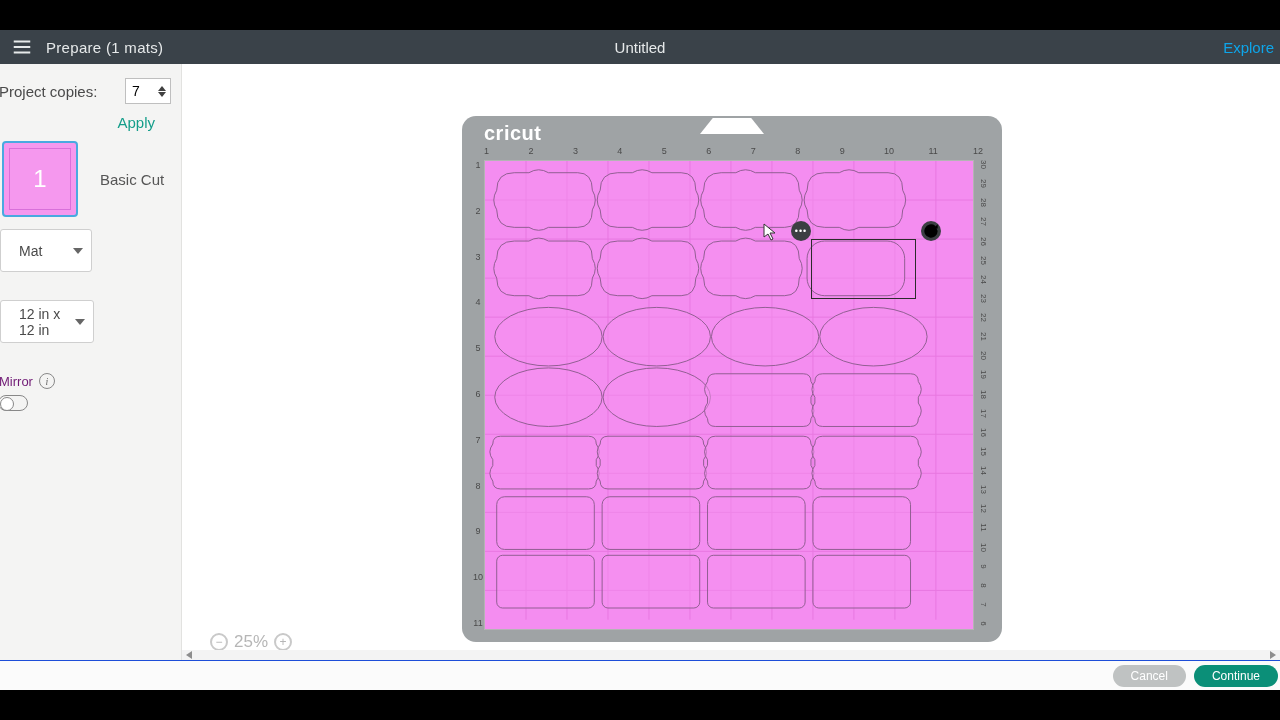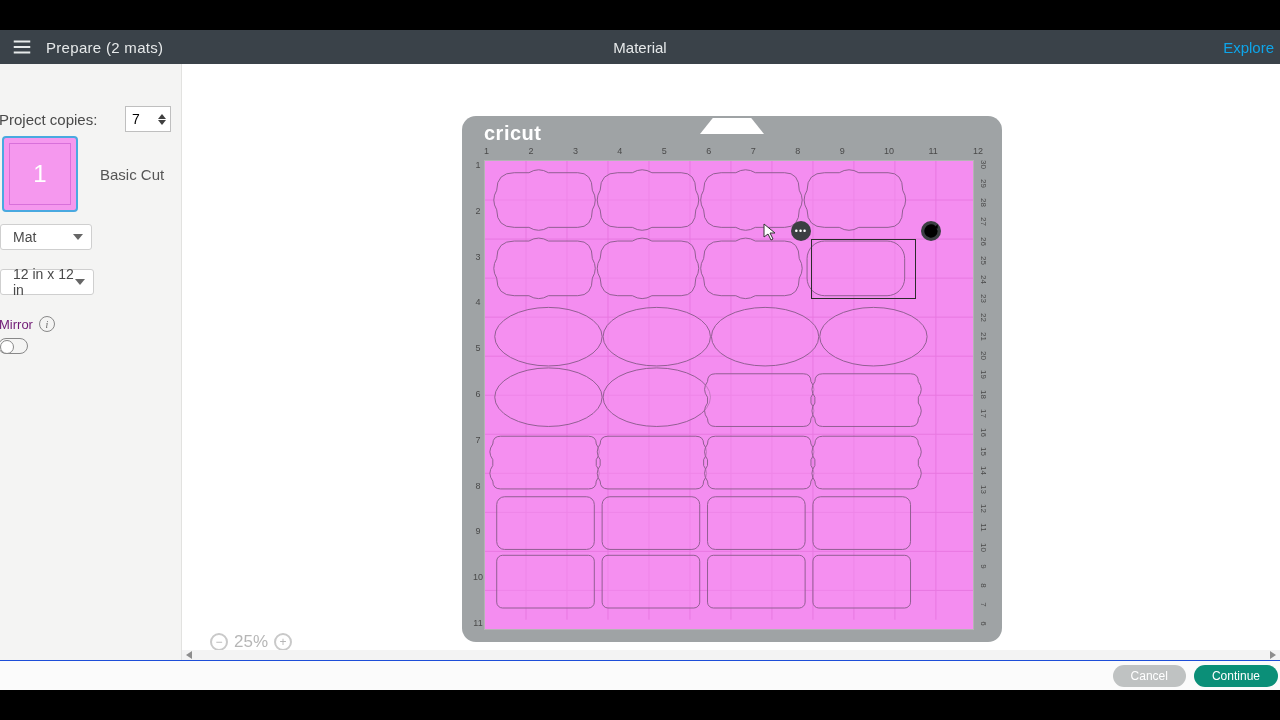--- a/index.html
+++ b/index.html
@@ -16,37 +16,37 @@
   .hamburger { width: 44px; display:flex; align-items:center; justify-content:center; cursor:pointer; }
   .hamburger svg { width: 22px; height: 22px; fill: none; stroke:#e6e9ea; stroke-width:2; }
   .title-prepare { margin-left: 2px; letter-spacing: .3px; }
   .title-center { position:absolute; left:50%; transform:translateX(-50%); }
   .title-right { position:absolute; right:6px; color:#0ea5e9; }
 
   .app-body { display:flex; height: 596px; width:100%; }
 
   
   .sidebar { width: 182px; background:#f4f4f3; border-right:1px solid #e2e2e0; display:flex; flex-direction:column; font-size:14px; color:#4a4a4a; }
-  .sb-top { padding:14px 10px 0 0;margin-top:28px; }
+  .sb-top { padding:14px 10px 0 0; }
   .sb-row { display:flex; align-items:center; }
   .pc-label { flex:1; padding-left:0; margin-left:-1px; font-size:15px; }
   .stepper { width: 46px; height:26px; border:1px solid #bfbfbf; background:#fff; display:flex; align-items:center; position:relative; }
   .stepper input { width:28px; border:none; outline:none; font-size:14px; padding-left:6px; background:transparent; }
   .stepper .arrows { position:absolute; right:4px; display:flex; flex-direction:column; gap:1px; }
   .stepper .arrows span { width:0;height:0;border-left:4px solid transparent;border-right:4px solid transparent; cursor:pointer;}
   .stepper .up { border-bottom:5px solid #404040;}
   .stepper .dn { border-top:5px solid #404040;}
   .apply { text-align:right; padding:10px 16px 6px 0; color:#149e8a; font-size:15px; cursor:pointer;}
   .mat-thumb-row { display:flex; align-items:center; gap:22px; padding:4px 0 12px 2px;}
   .mat-thumb { width:76px; height:76px; border:2px solid #49a9e0; background:#f598ee; border-radius:4px; position:relative; display:flex; align-items:center; justify-content:center;}
   .mat-thumb .brd { position:absolute; inset:5px; border:1px solid #d870da; }
   .mat-thumb-num { color:#fff; font-size:24px; font-weight:300;}
   .mat-name { font-size:15px; color:#555; }
   .sb-section-label { font-size:12px; color:#757575; padding:4px 0 4px 0; margin-left:-1px;}
-  .dropdown { width:92px; height:26px; border:1px solid #cfcfcf; background:#fff; border-radius:3px; display:flex; align-items:center; padding:0 12px; font-size:14px; color:#4a4a4a; position:relative; cursor:pointer; margin-bottom:19px;}
+  .dropdown { width:92px; height:43px; border:1px solid #cfcfcf; background:#fff; border-radius:3px; display:flex; align-items:center; padding:0 18px; font-size:14px; color:#4a4a4a; position:relative; cursor:pointer; margin-bottom:28px;}
   .dropdown .chev { position:absolute; right:8px; width:0;height:0;border-left:5px solid transparent;border-right:5px solid transparent;border-top:6px solid #666;}
   .mirror-row { display:flex; align-items:center; gap:6px; margin-top:2px; margin-left:-1px;}
   .info-icon { width:16px;height:16px;border:1px solid #888;border-radius:50%; display:flex;align-items:center;justify-content:center;font-size:10px; font-style:italic; color:#666; font-family: Georgia, serif;}
   .toggle { width:30px;height:16px;border:1px solid #888;border-radius:10px; position:relative; margin-top:6px; margin-left:-2px; cursor:pointer;}
   .toggle::after { content:""; position:absolute; left:1px; top:1px; width:12px;height:12px;border-radius:50%; background:#fff; border:1px solid #888;}
 
   
   .canvas-area { flex:1; position:relative; background:#ffffff; }
   .mat-wrap { position:absolute; left:280px; top:52px; }
   .mat-outer { width:540px; background:#9fa3a5; border-radius:14px; padding:10px 10px 12px 10px; position:relative;}
@@ -87,39 +87,40 @@
 <body>
 
 <div class="black-bar top-black"></div>
 
 <div class="titlebar">
   <div class="hamburger">
     <svg viewBox="0 0 24 24">
         <path d="M3 6h18M3 12h18M3 18h18"></path>
       </svg>
   </div>
-  <div class="title-prepare">Prepare (2 mats)</div>
-  <div class="title-center">Material</div>
+  <div class="title-prepare">Prepare (1 mats)</div>
+  <div class="title-center">Untitled</div>
   <div class="title-right">Explore</div>
 </div>
 
 <div class="app-body">
 
   <div class="sidebar">
     <div class="sb-top">
       <div class="sb-row">
         <div class="pc-label">Project copies:</div>
         <div class="stepper">
           <input value="7" style="">
           <div class="arrows">
             <span class="up"></span>
             <span class="dn"></span>
           </div>
         </div>
       </div>
+      <div class="apply">Apply</div>
     </div>
 
     <div class="mat-thumb-row">
       <div class="mat-thumb">
         <div class="brd"></div>
         <div class="mat-thumb-num">1</div>
       </div>
       <div class="mat-name">Basic Cut</div>
     </div>
 

